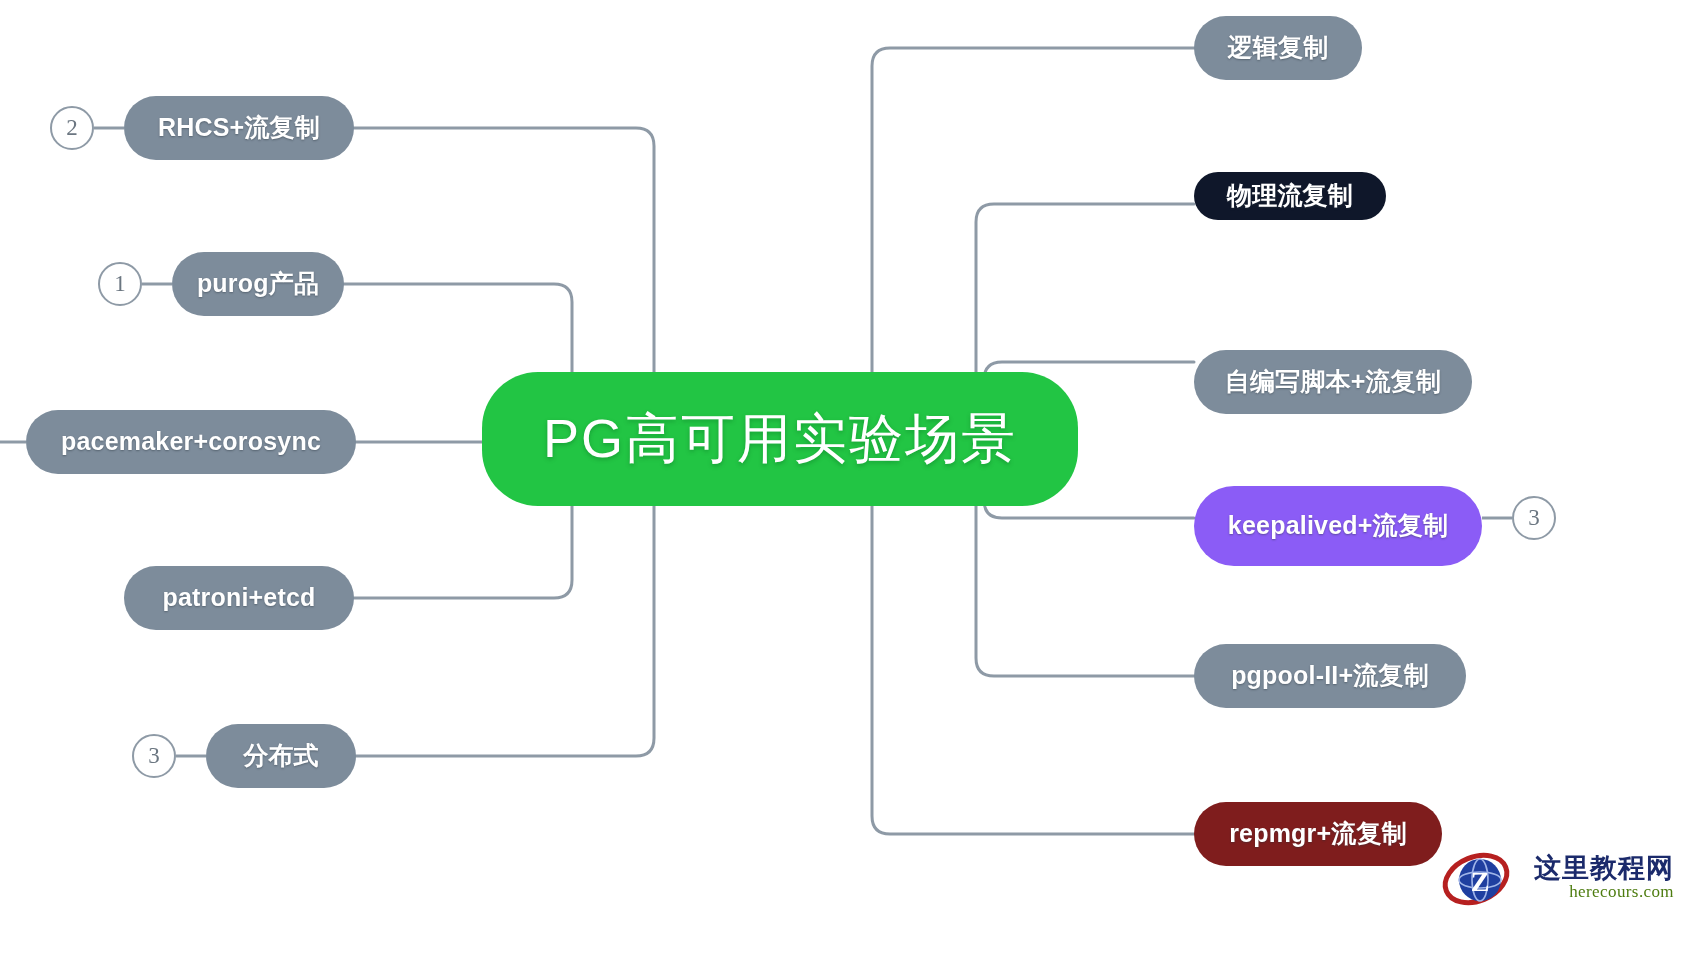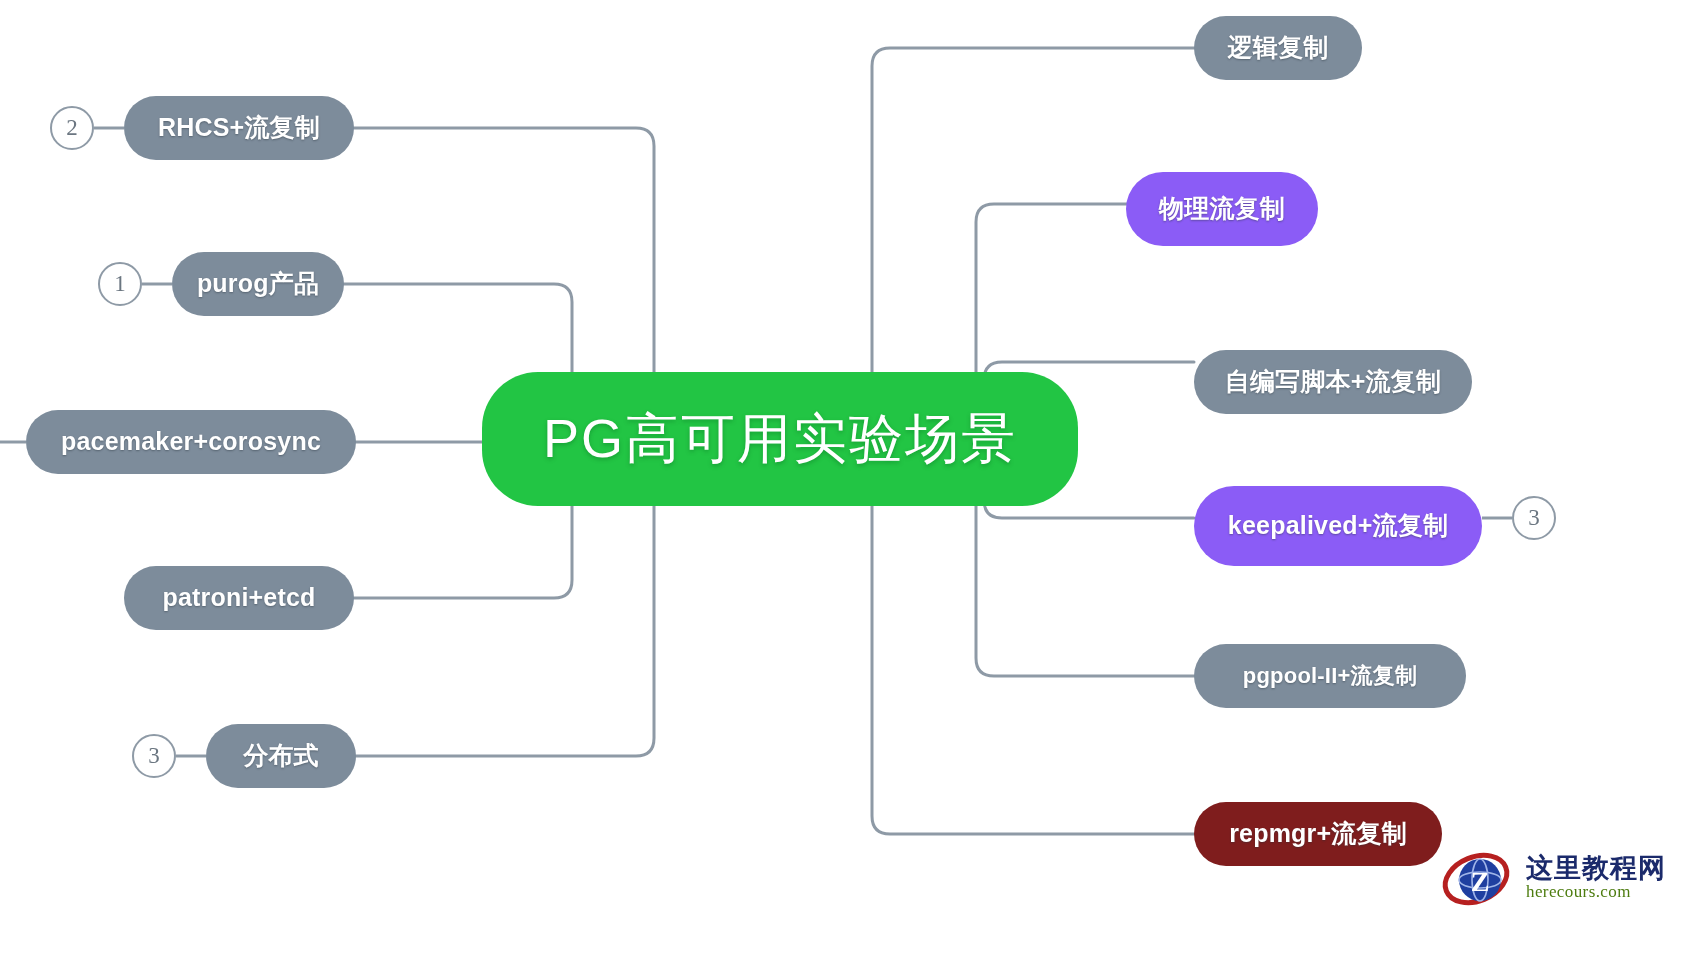--- a/index.html
+++ b/index.html
@@ -74,24 +74,25 @@
     align-items: center;
     z-index: 8;
   }
   #wm-logo {
     width: 74px;
     height: 62px;
     position: relative;
     flex: 0 0 auto;
   }
   #wm-text {
-    margin-left: 12px;
+    margin-left: 20px;
     display: flex;
     flex-direction: column;
     justify-content: center;
+    text-align: right;
   }
   #wm-title {
     color: #1b2a6b;
     font-weight: bold;
     font-size: 27px;
     letter-spacing: 1px;
     line-height: 1.05;
   }
   #wm-url {
     color: #4d7c0f;
@@ -143,31 +144,31 @@
       <div class="node" style="left: 124px; top: 566px; width: 230px; height: 64px; font-size: 25px; background: rgb(125, 140, 155); align-items: center;">
         <span>patroni+etcd</span>
       </div>
       <div class="node" style="left: 206px; top: 724px; width: 150px; height: 64px; font-size: 25px; background: rgb(125, 140, 155);">
         <span>分布式</span>
       </div>
       <div class="badge" style="border-color: rgb(142, 154, 166); left: 132px; top: 734px;">3</div>
       <div class="node" style="left: 1194px; top: 16px; width: 168px; height: 64px; font-size: 25px; background: rgb(125, 140, 155);">
         <span>逻辑复制</span>
       </div>
-      <div class="node" style="left: 1126px; top: 172px; width: 192px; height: 74px; font-size: 25px; background: #8b5cf6;">
+      <div class="node" style="left: 1194px; top: 172px; width: 192px; height: 48px; font-size: 25px; background: #0f172a;">
         <span>物理流复制</span>
       </div>
       <div class="node" style="left: 1194px; top: 350px; width: 278px; height: 64px; font-size: 25px; background: rgb(125, 140, 155);">
         <span>自编写脚本+流复制</span>
       </div>
       <div class="node" style="left: 1194px; top: 486px; width: 288px; height: 80px; font-size: 25px; background: #8b5cf6;">
         <span>keepalived+流复制</span>
       </div>
       <div class="badge" style="border-color: rgb(142, 154, 166); left: 1512px; top: 496px;">3</div>
-      <div class="node" style="left: 1194px; top: 644px; width: 272px; height: 64px; font-size: 22px; background: rgb(125, 140, 155);">
+      <div class="node" style="left: 1194px; top: 644px; width: 272px; height: 64px; font-size: 25px; background: rgb(125, 140, 155);">
         <span>pgpool-II+流复制</span>
       </div>
       <div class="node" style="left: 1194px; top: 802px; width: 248px; height: 64px; font-size: 25px; background: #7f1d1d;">
         <span>repmgr+流复制</span>
       </div>
     </div>
 
   <div id="watermark" style="left: 1440px; top: 878px; transform: translateY(-50%);">
     <div id="wm-logo">
       <svg width="74" height="62" viewBox="0 0 74 62" aria-hidden="true">

